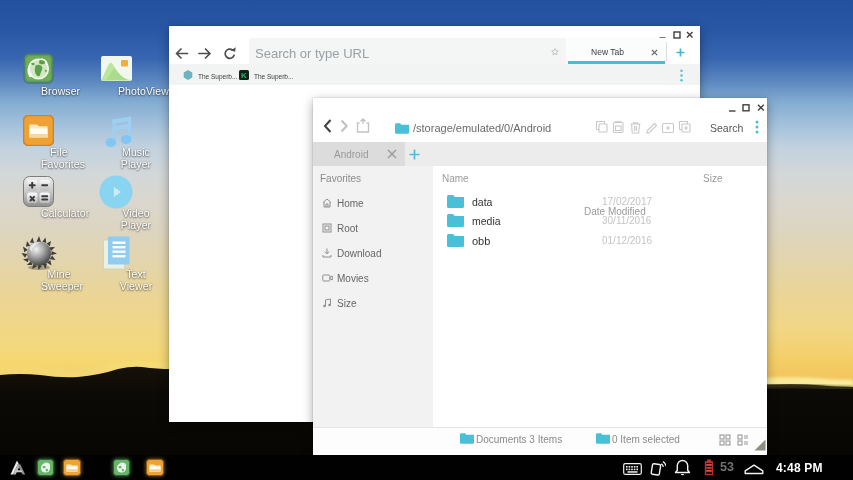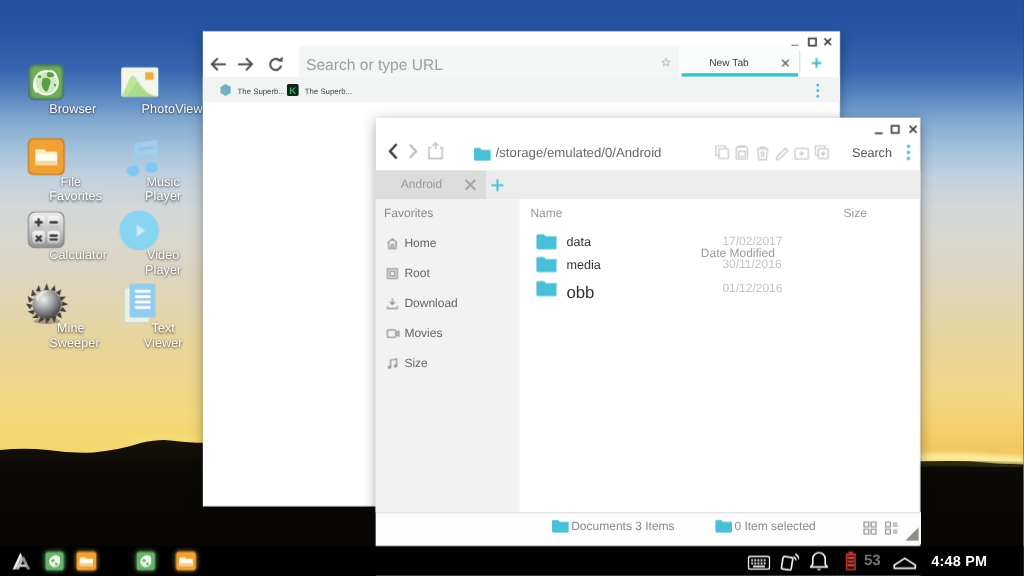--- a/index.html
+++ b/index.html
@@ -337,21 +337,21 @@
     <div class="abs" style="left:159px; top:98px; font-size:10.5px; color:#333;">data</div>
     <div class="abs" style="left:289px; top:98px; font-size:10px; color:#c4c4c4;">17/02/2017</div>
     <svg class="abs" style="left:134px; top:116px;" width="17" height="13" viewBox="0 0 17 13">
       <path d="M0 1.5 Q0 0 1.5 0 h4.5 l1.8 2 H17 v9.5 q0 1.5 -1.5 1.5 h-14 Q0 13 0 11.5 Z" fill="#49c0d8"></path>
     </svg>
     <div class="abs" style="left:159px; top:117px; font-size:10.5px; color:#333;">media</div>
     <div class="abs" style="left:289px; top:117px; font-size:10px; color:#c4c4c4;">30/11/2016</div>
     <svg class="abs" style="left:134px; top:136px;" width="17" height="13" viewBox="0 0 17 13">
       <path d="M0 1.5 Q0 0 1.5 0 h4.5 l1.8 2 H17 v9.5 q0 1.5 -1.5 1.5 h-14 Q0 13 0 11.5 Z" fill="#49c0d8"></path>
     </svg>
-    <div class="abs" style="left:159px; top:137px; font-size:14px; color:#333;">obb</div>
+    <div class="abs" style="left:159px; top:137px; font-size:11px; color:#333;">obb</div>
     <div class="abs" style="left:289px; top:137px; font-size:10px; color:#c4c4c4;">01/12/2016</div>
 
     <div class="abs" style="left:0; top:329px; width:454px; height:26px; background:#fdfdfd; border-top:1px solid #e4e4e4;"></div>
     <svg class="abs" style="left:147px; top:335px;" width="14" height="11" viewBox="0 0 17 13">
       <path d="M0 1.5 Q0 0 1.5 0 h4.5 l1.8 2 H17 v9.5 q0 1.5 -1.5 1.5 h-14 Q0 13 0 11.5 Z" fill="#49c0d8"></path>
     </svg>
     <div class="abs" style="left:163px; top:336px; font-size:10px; color:#8a8a8a;">Documents 3 Items</div>
     <svg class="abs" style="left:283px; top:335px;" width="14" height="11" viewBox="0 0 17 13">
       <path d="M0 1.5 Q0 0 1.5 0 h4.5 l1.8 2 H17 v9.5 q0 1.5 -1.5 1.5 h-14 Q0 13 0 11.5 Z" fill="#49c0d8"></path>
     </svg>

